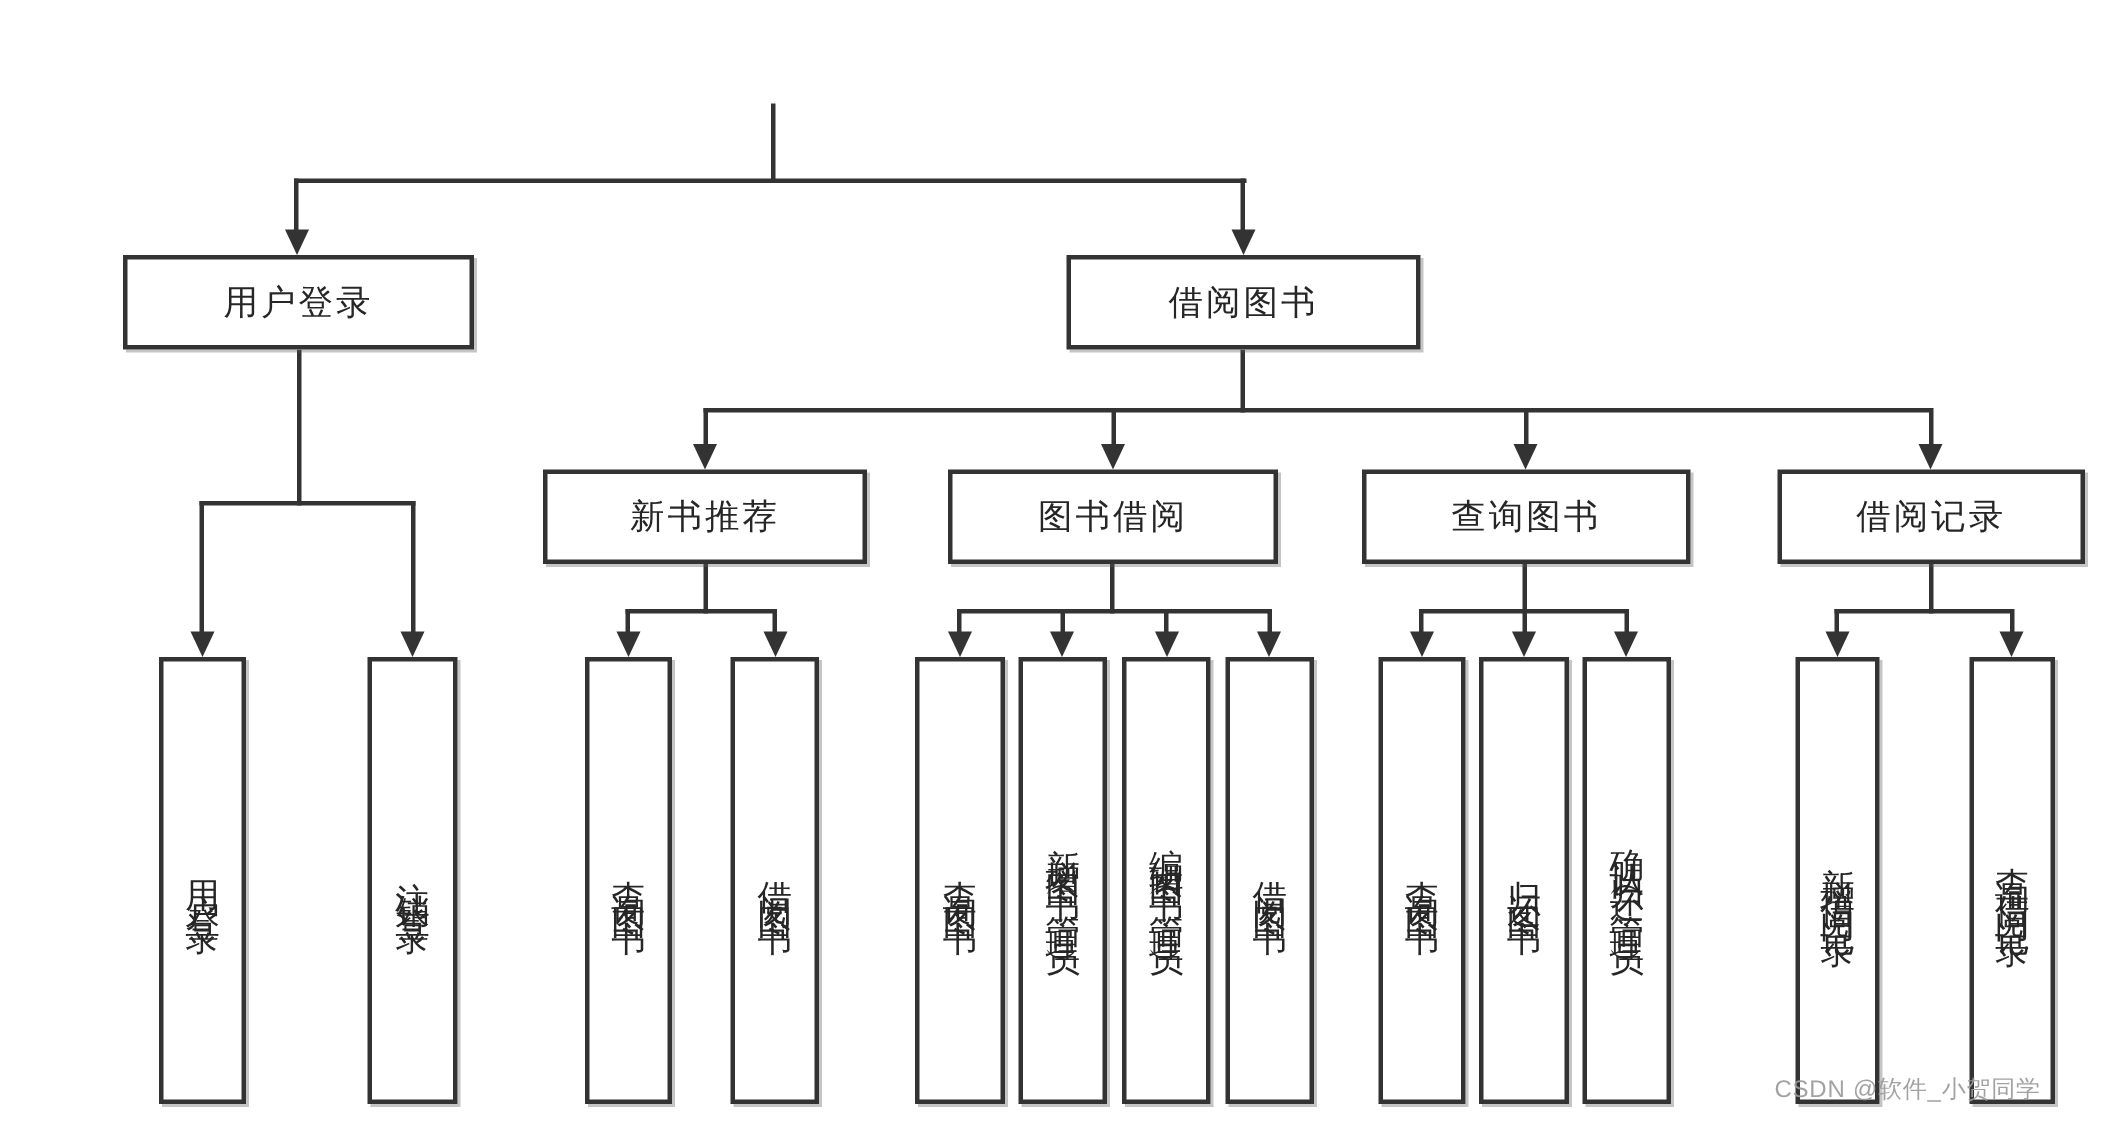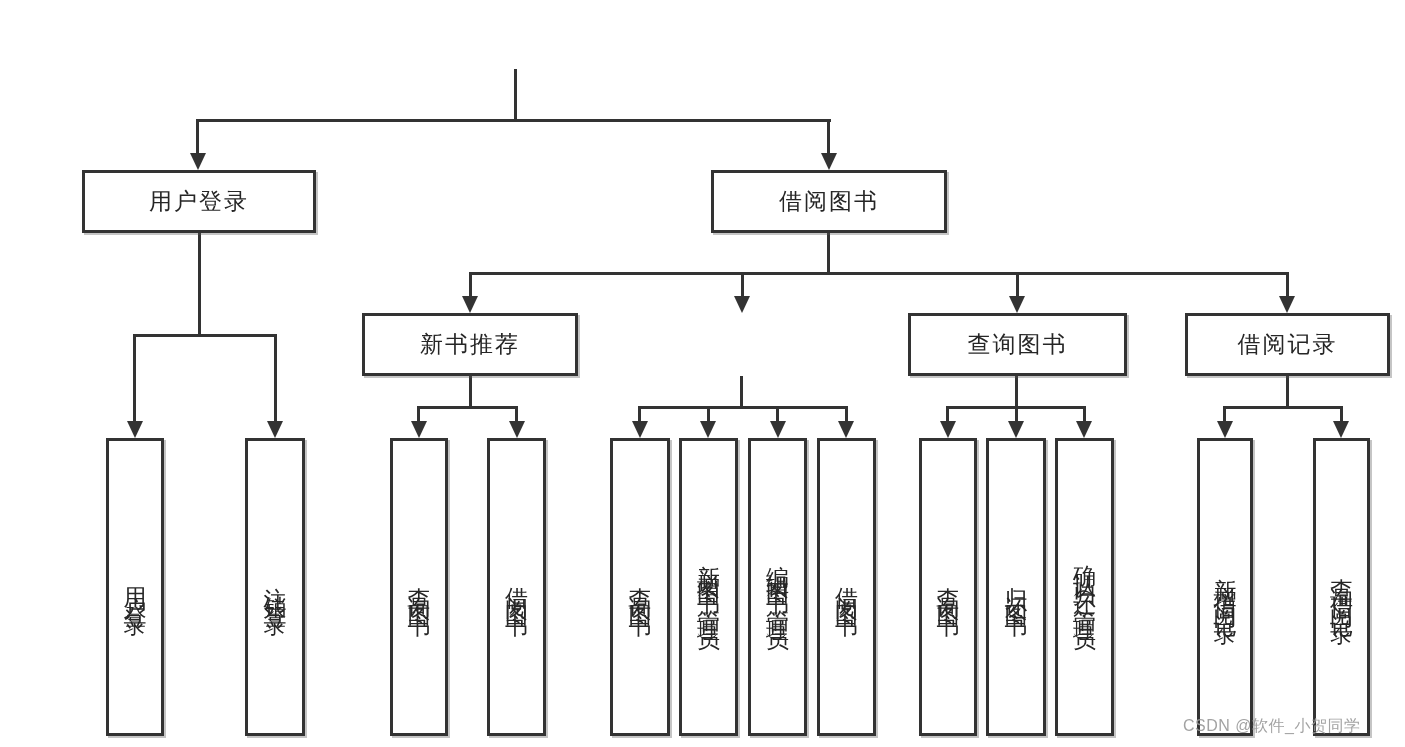--- a/index.html
+++ b/index.html
@@ -67,20 +67,23 @@
   </div>
 
   <div class="node" style="left:711px;top:170px;width:236px;height:63px;">
     <span>借阅图书</span>
   </div>
 
   <div class="node" style="left:362px;top:313px;width:216px;height:63px;">
     <span>新书推荐</span>
   </div>
 
+  <div class="node" style="left:632px;top:313px;width:220px;height:63px;">
+    <span>图书借阅</span>
+  </div>
 
   <div class="node" style="left:908px;top:313px;width:219px;height:63px;">
     <span>查询图书</span>
   </div>
 
   <div class="node" style="left:1185px;top:313px;width:205px;height:63px;">
     <span>借阅记录</span>
   </div>
 
   <div class="node leaf" style="left:106px;width:58px;">

